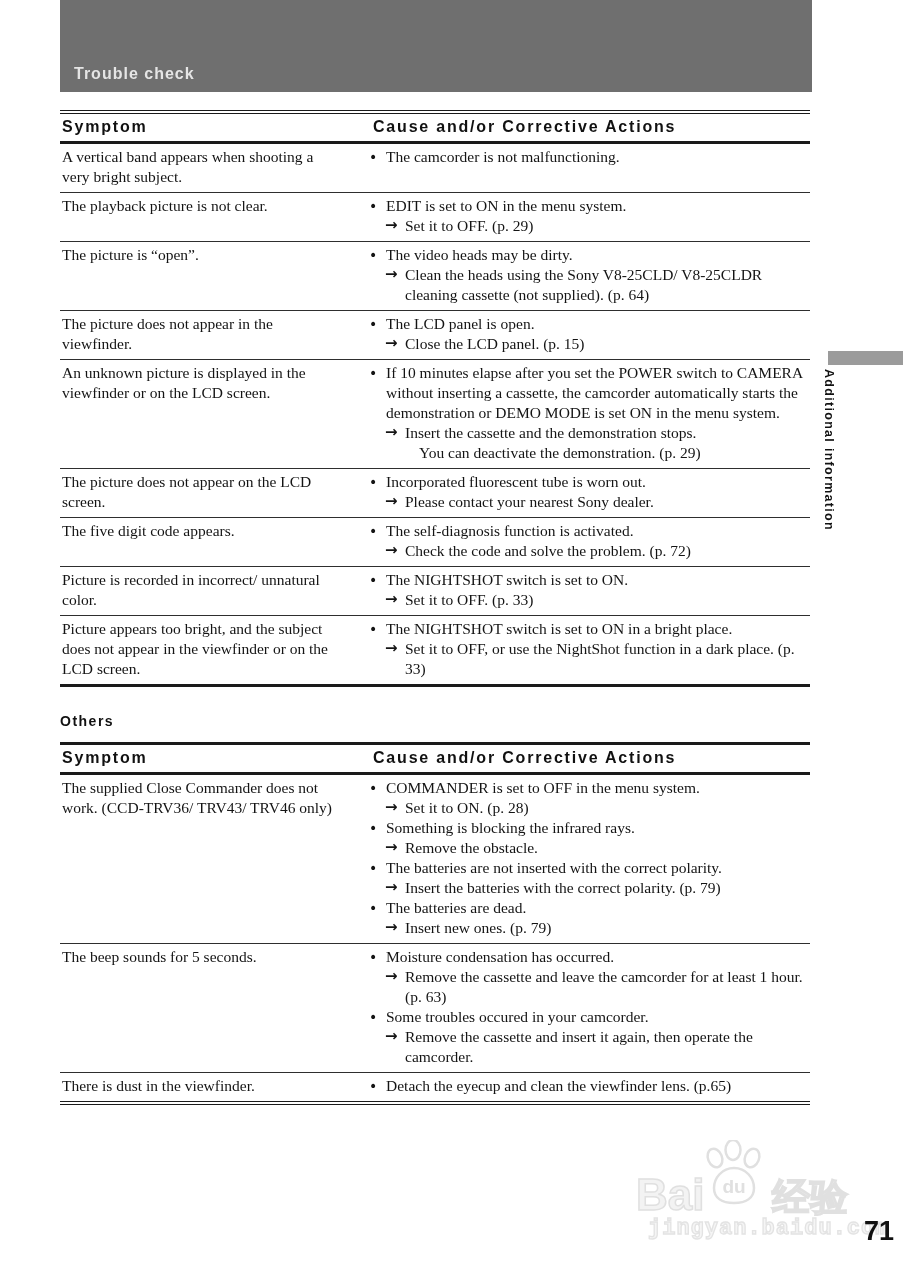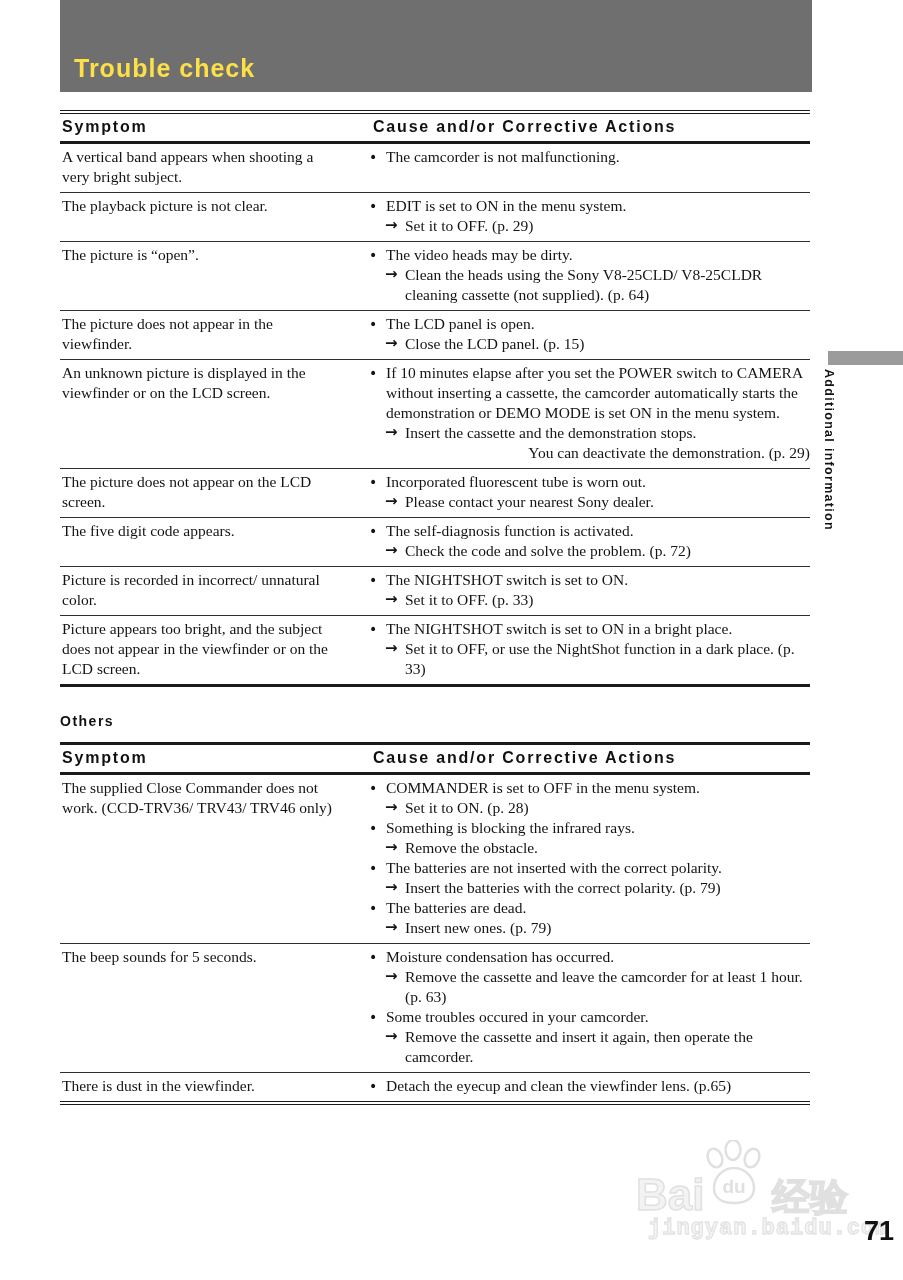--- a/index.html
+++ b/index.html
@@ -1,23 +1,23 @@
 <!DOCTYPE html>
 <html><head>
 <meta charset="utf-8">
 <style>
   html,body{margin:0;padding:0;}
   body{background:#ffffff;width:903px;height:1280px;position:relative;overflow:hidden;
        font-family:"Liberation Serif","DejaVu Serif",serif;color:#141414;}
 
   
   .band{position:absolute;left:60px;top:0;width:752px;height:92px;background:#6f6f6f;}
-  .band-title{position:absolute;left:14px;bottom:9px;color:#fde047;
+  .band-title{position:absolute;left:14px;bottom:9px;color:#e5e5e5;
        font-family:"Liberation Sans","DejaVu Sans",sans-serif;font-weight:bold;
-       font-size:25px;letter-spacing:1px;}
+       font-size:16px;letter-spacing:1px;}
 
   
   .content{position:absolute;left:60px;top:110px;width:750px;}
 
   .tbl{width:100%;}
   .tbl-1{border-top:4px double #1a1a1a;border-bottom:3px solid #1a1a1a;}
   .tbl-2{border-top:3px solid #1a1a1a;border-bottom:4px double #1a1a1a;}
   .thead{display:flex;border-bottom:3px solid #1a1a1a;padding:4px 0 5px 0;gap:36px;}
   .th{font-family:"Liberation Sans","DejaVu Sans",sans-serif;font-weight:bold;
       font-size:16px;letter-spacing:1.8px;color:#111;}
@@ -27,21 +27,21 @@
   .row{display:flex;border-bottom:1.5px solid #2e2e2e;}
   .row:last-child{border-bottom:none;}
   .sym{flex:0 0 275px;padding:3px 32px 5px 2px;font-size:15.5px;line-height:20px;}
   .cause{flex:1;padding:3px 0 5px 0;font-size:15.5px;line-height:20px;}
 
   .it{display:flex;align-items:flex-start;}
   .it .marker{flex:0 0 17px;font-family:"DejaVu Sans",sans-serif;}
   .it.b .marker{font-size:14px;line-height:20px;}
   .it.a{margin-left:16px;}
   .it.a .marker{flex:0 0 20px;font-weight:bold;font-size:15px;line-height:19px;}
-  .it.p{margin-left:50px;display:block;text-align:right;}
+  .it.p{margin-left:50px;display:block;}
   .it .txt{flex:1;}
 
   .others{font-family:"Liberation Sans","DejaVu Sans",sans-serif;font-weight:bold;
       font-size:14px;letter-spacing:1.5px;color:#111;margin:26px 0 13px 0;}
 
   
   .side-tab{position:absolute;left:828px;top:351px;width:75px;height:14px;background:#9b9b9b;}
   .side-label{position:absolute;left:822px;top:369px;
       font-family:"Liberation Sans","DejaVu Sans",sans-serif;font-weight:bold;
       font-size:12.5px;letter-spacing:1.3px;color:#111;

